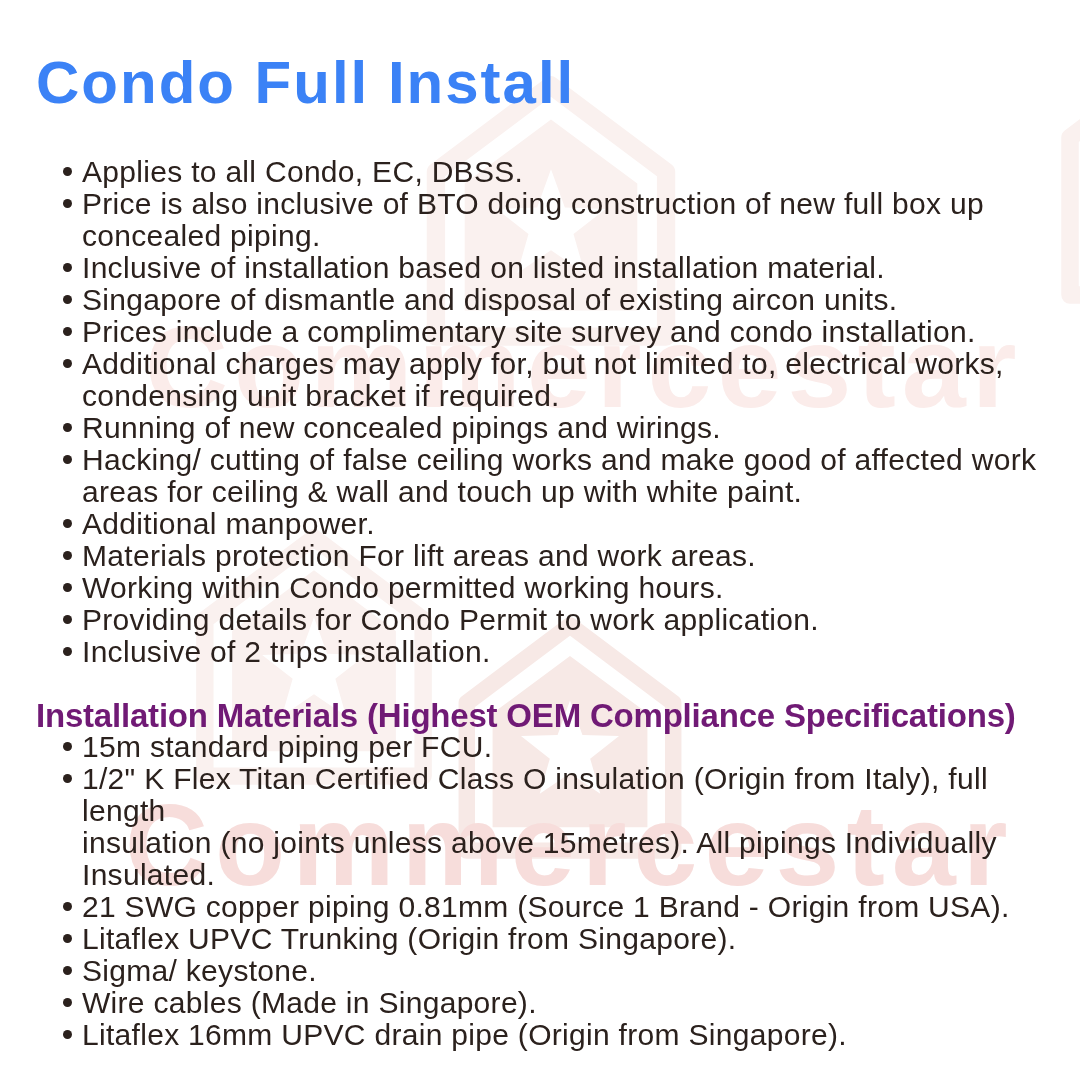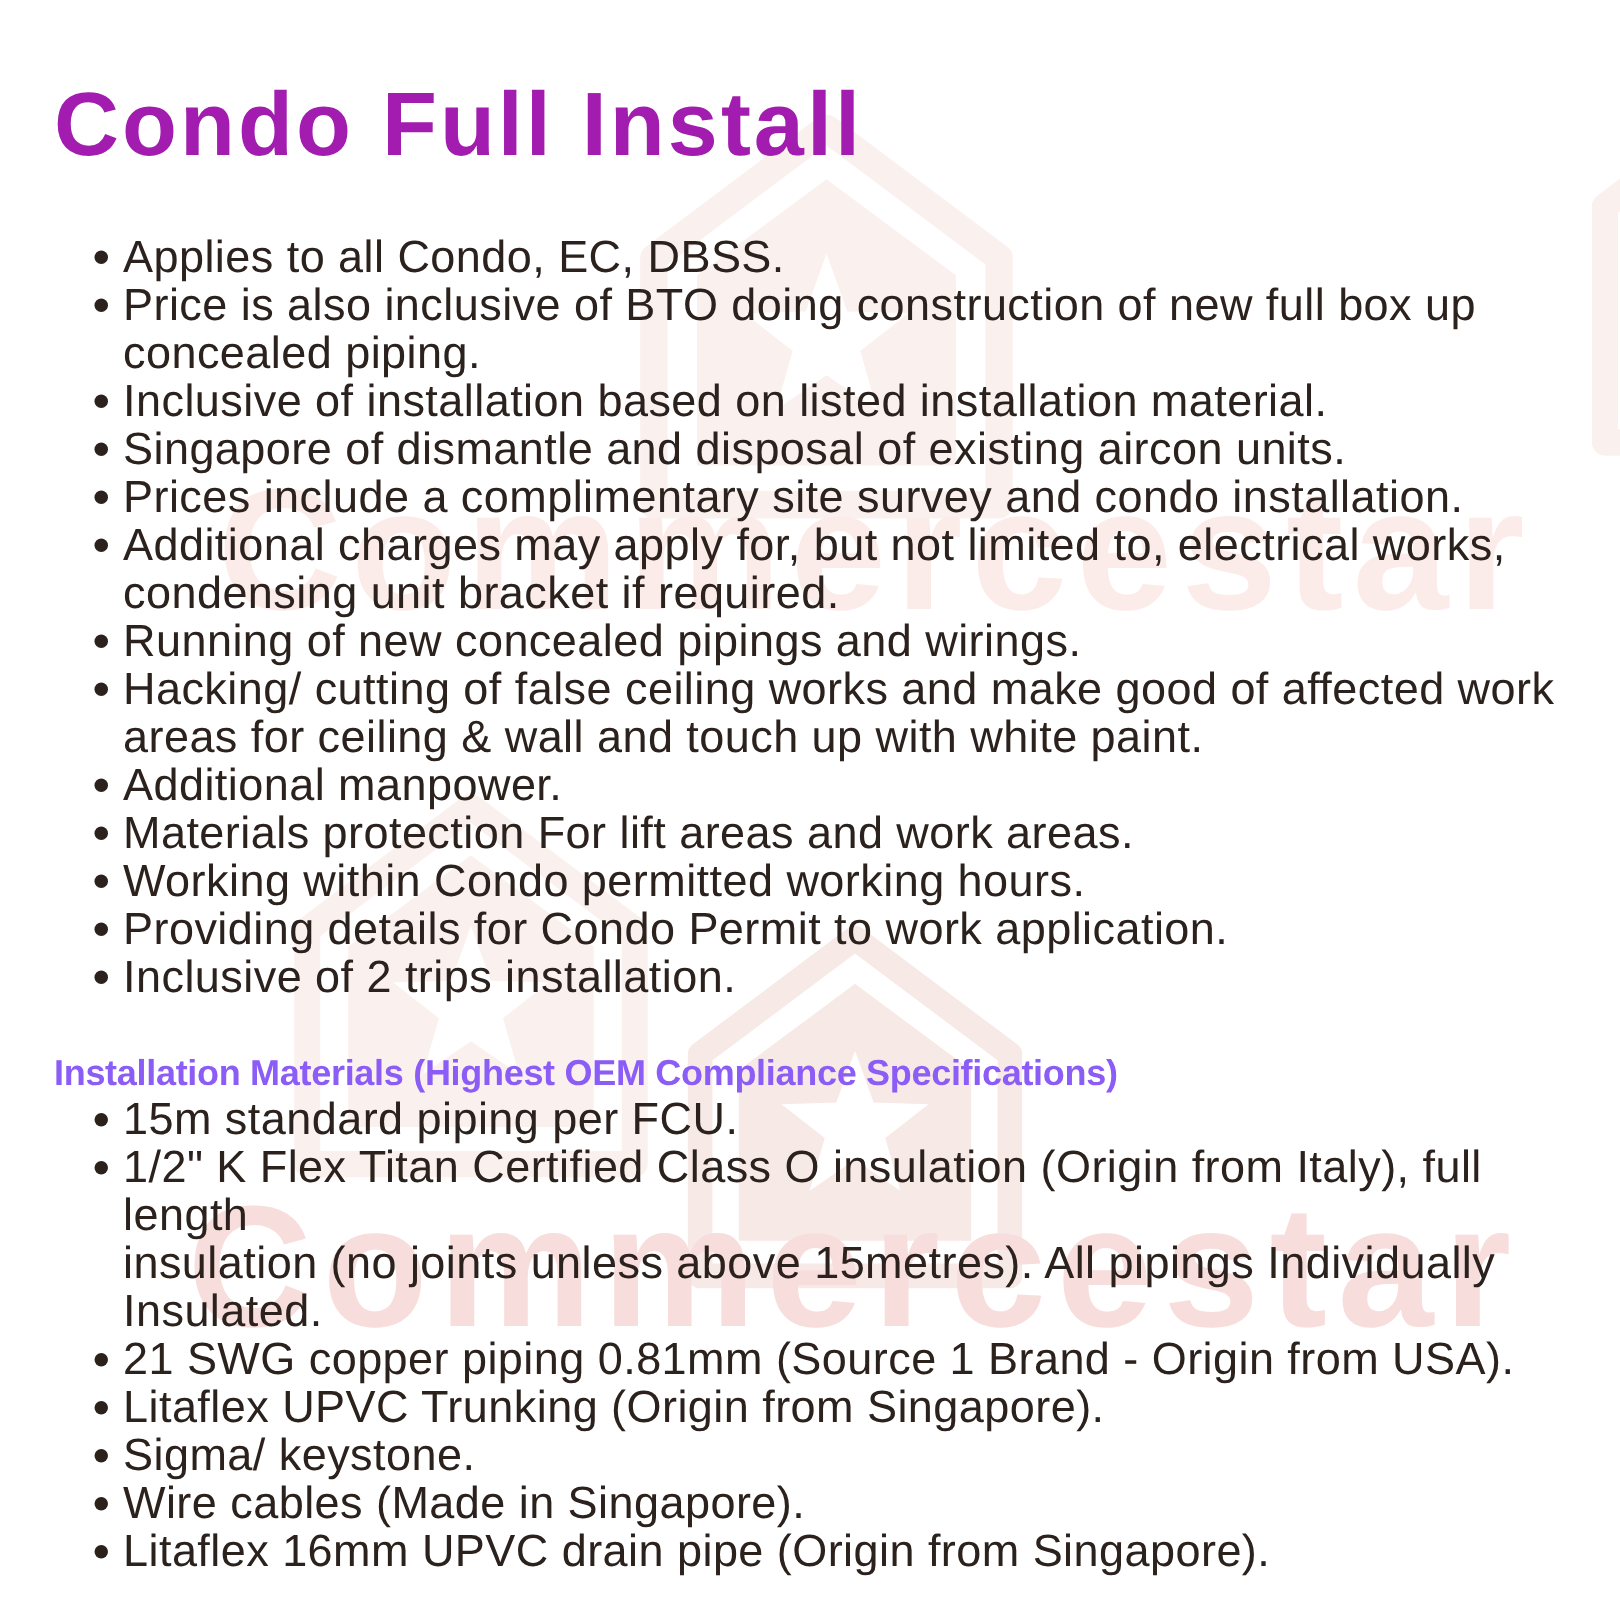--- a/index.html
+++ b/index.html
@@ -30,22 +30,22 @@
   ul.materials { margin-top:0; }
   ul.bullets li {
     position:relative; padding-left:46px; font-size:30px; line-height:32px;
     letter-spacing:0.3px;
   }
   ul.bullets .dot {
     position:absolute; left:27px; top:11px; width:9px; height:9px;
     border-radius:50%; background:#2b211d;
   }
   h2.materials-heading {
-    margin:33px 0 0 0; font-size:24px; line-height:30px; font-weight:bold;
-    letter-spacing:-0.2px; color:#8b5cf6;
+    margin:33px 0 0 0; font-size:33px; line-height:30px; font-weight:bold;
+    letter-spacing:-0.2px; color:#701a75;
   }
   .defs { position:absolute; width:0; height:0; }
 </style>
 </head>
 <body>
 
 <svg class="defs" aria-hidden="true">
   <symbol id="housestar" viewBox="0 0 100 104">
     <path d="M50 4 L94 37 V100 H6 V37 Z" fill="none" stroke="currentColor" stroke-width="7" stroke-linejoin="round"></path>
     <path fill="currentColor" fill-rule="evenodd" d="M50 17 L83 41.5 V90 H17 V41.5 Z
@@ -66,21 +66,21 @@
         <use href="#housestar" xlink:href="#housestar"></use>
       </svg>
     <svg class="wm-logo wm-b" style="color: rgb(247, 233, 230);">
         <use href="#housestar" xlink:href="#housestar"></use>
       </svg>
     <div class="wm-text wm-t1" style="color: rgb(251, 236, 234);">Commercestar</div>
     <div class="wm-text wm-t2" style="color: rgb(247, 221, 219);">Commercestar</div>
   </div>
 
   <div class="content">
-    <h1 class="title" style="color: #a21caf;">Condo Full Install</h1>
+    <h1 class="title" style="color: #3b82f6;">Condo Full Install</h1>
 
     <ul class="bullets intro">
         <li><span class="dot"></span><span>Applies to all Condo, EC, DBSS.</span></li>
         <li><span class="dot"></span><span>Price is also inclusive of BTO doing construction of new full box up<br>concealed piping.</span></li>
         <li><span class="dot"></span><span>Inclusive of installation based on listed installation material.</span></li>
         <li><span class="dot"></span><span>Singapore of dismantle and disposal of existing aircon units.</span></li>
         <li><span class="dot"></span><span>Prices include a complimentary site survey and condo installation.</span></li>
         <li><span class="dot"></span><span>Additional charges may apply for, but not limited to, electrical works,<br>condensing unit bracket if required.</span></li>
         <li><span class="dot"></span><span>Running of new concealed pipings and wirings.</span></li>
         <li><span class="dot"></span><span>Hacking/ cutting of false ceiling works and make good of affected work<br>areas for ceiling &amp; wall and touch up with white paint.</span></li>

